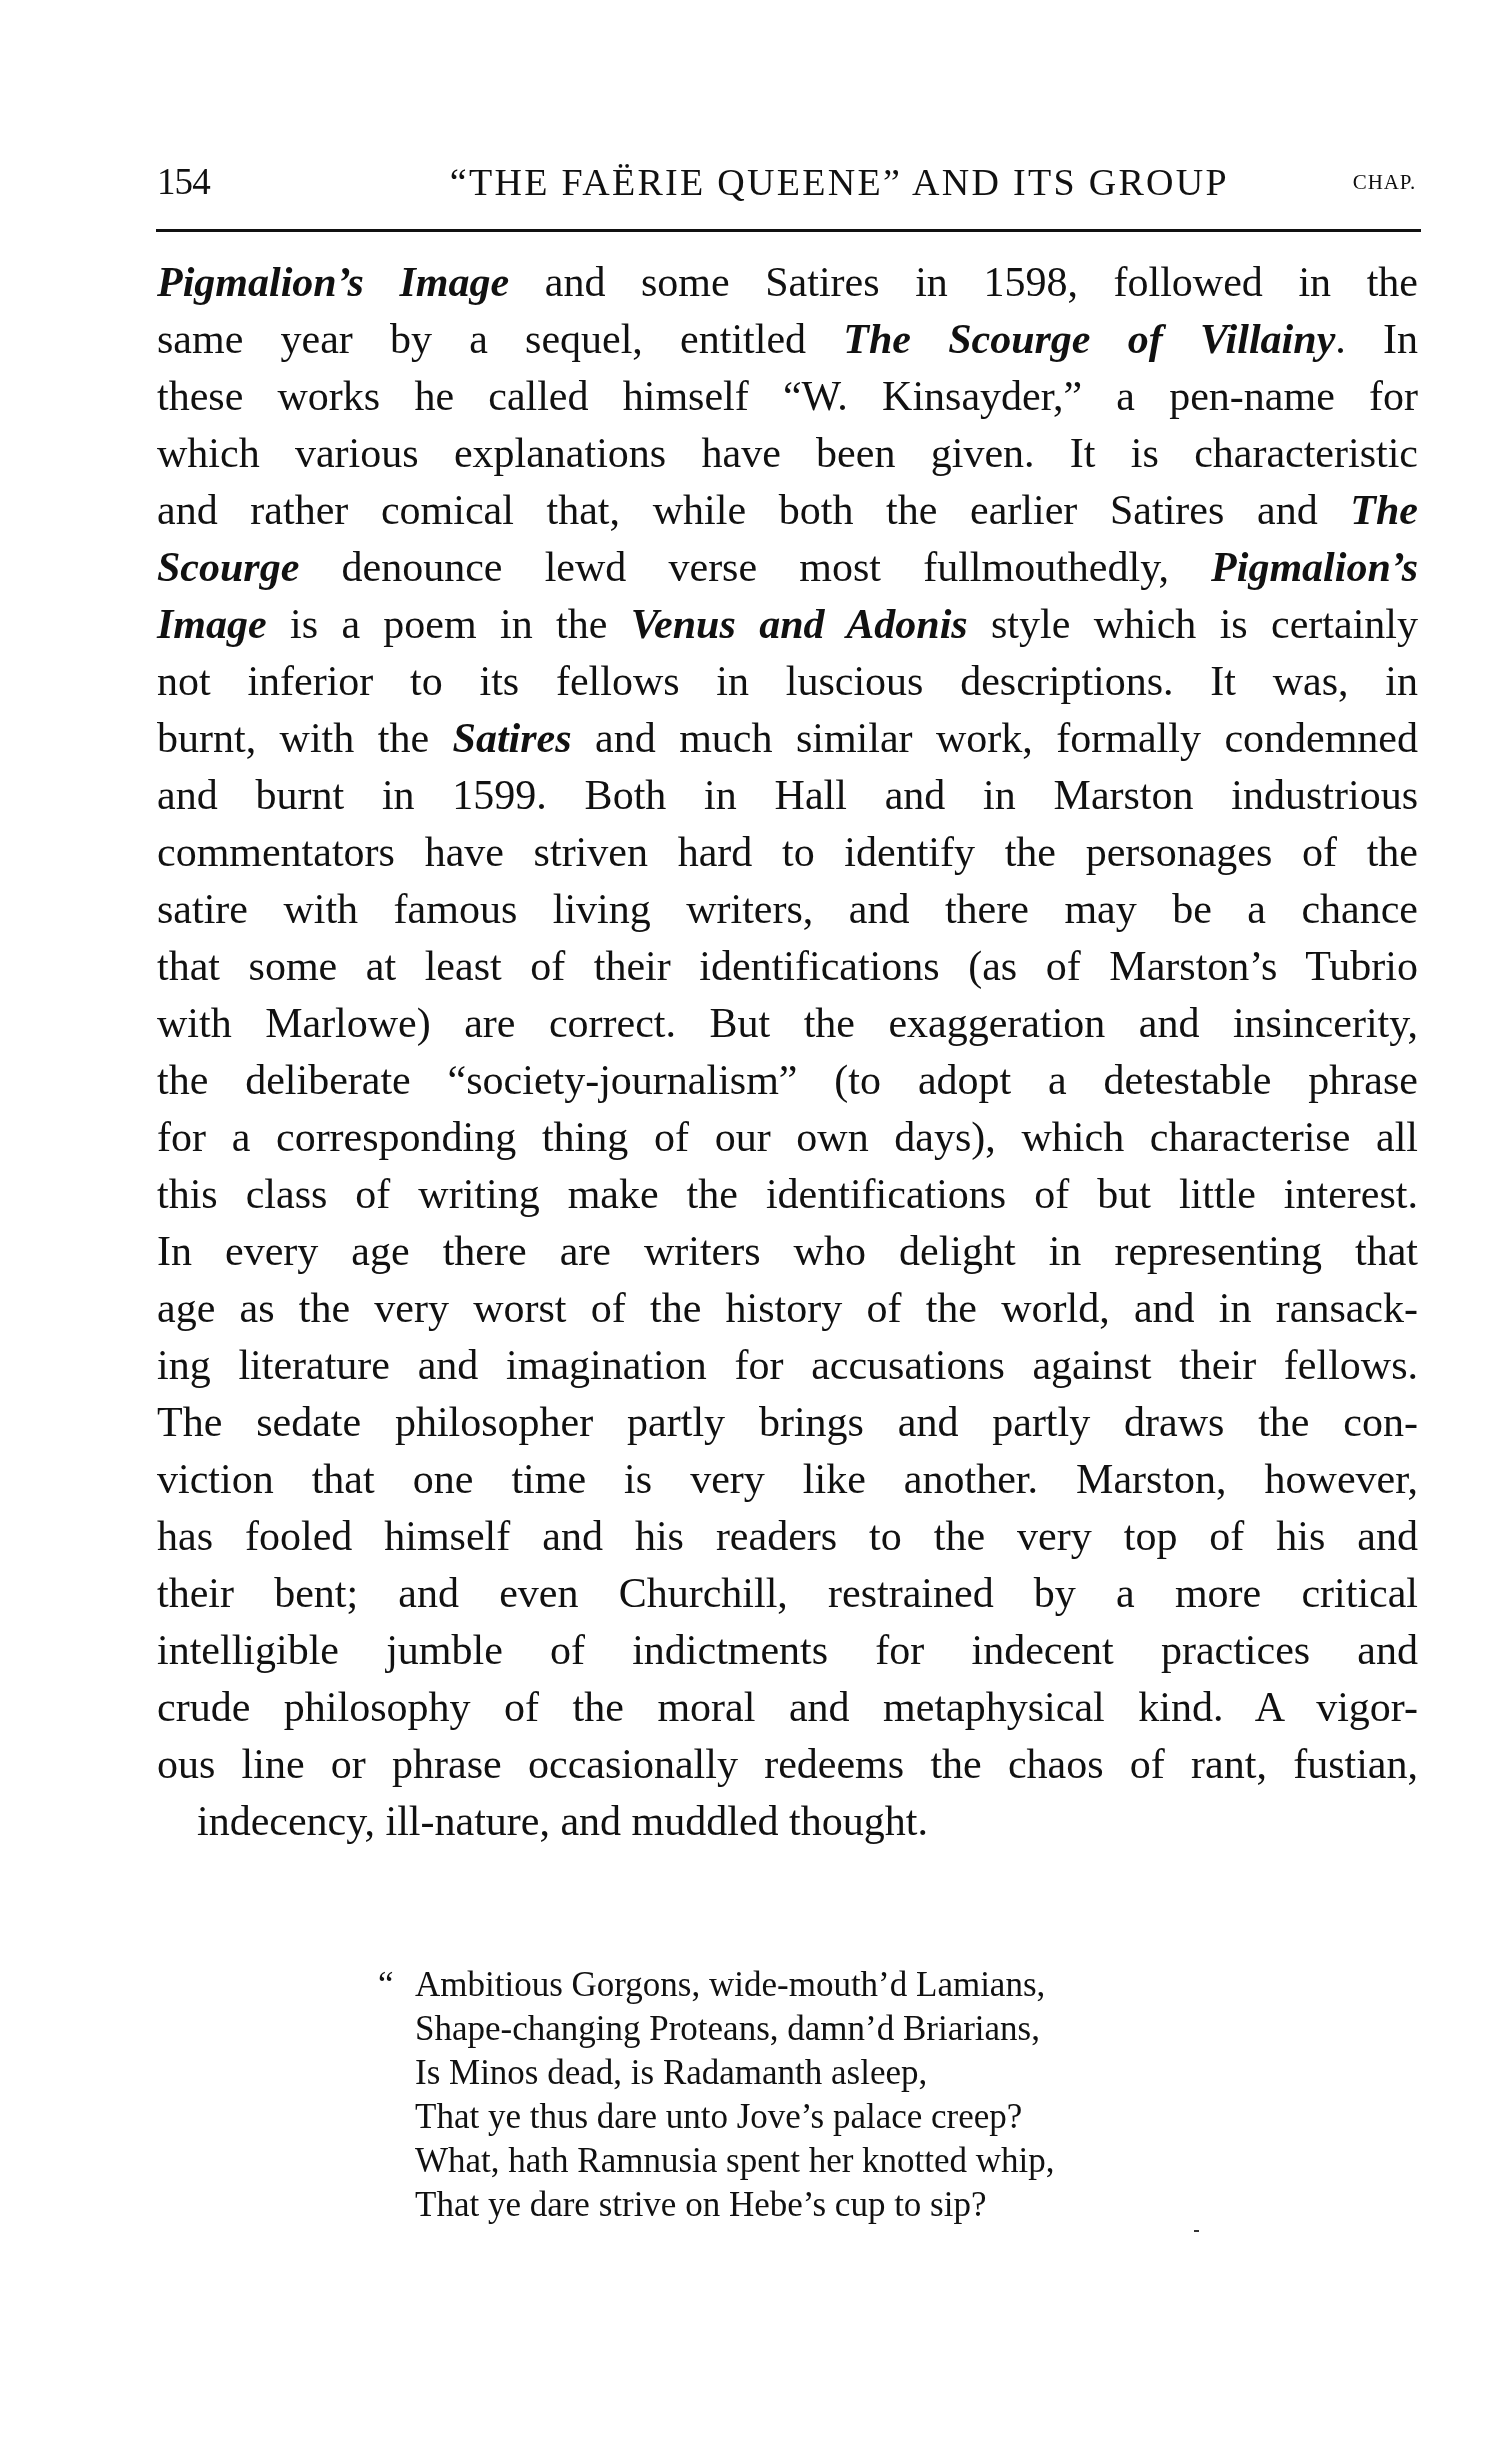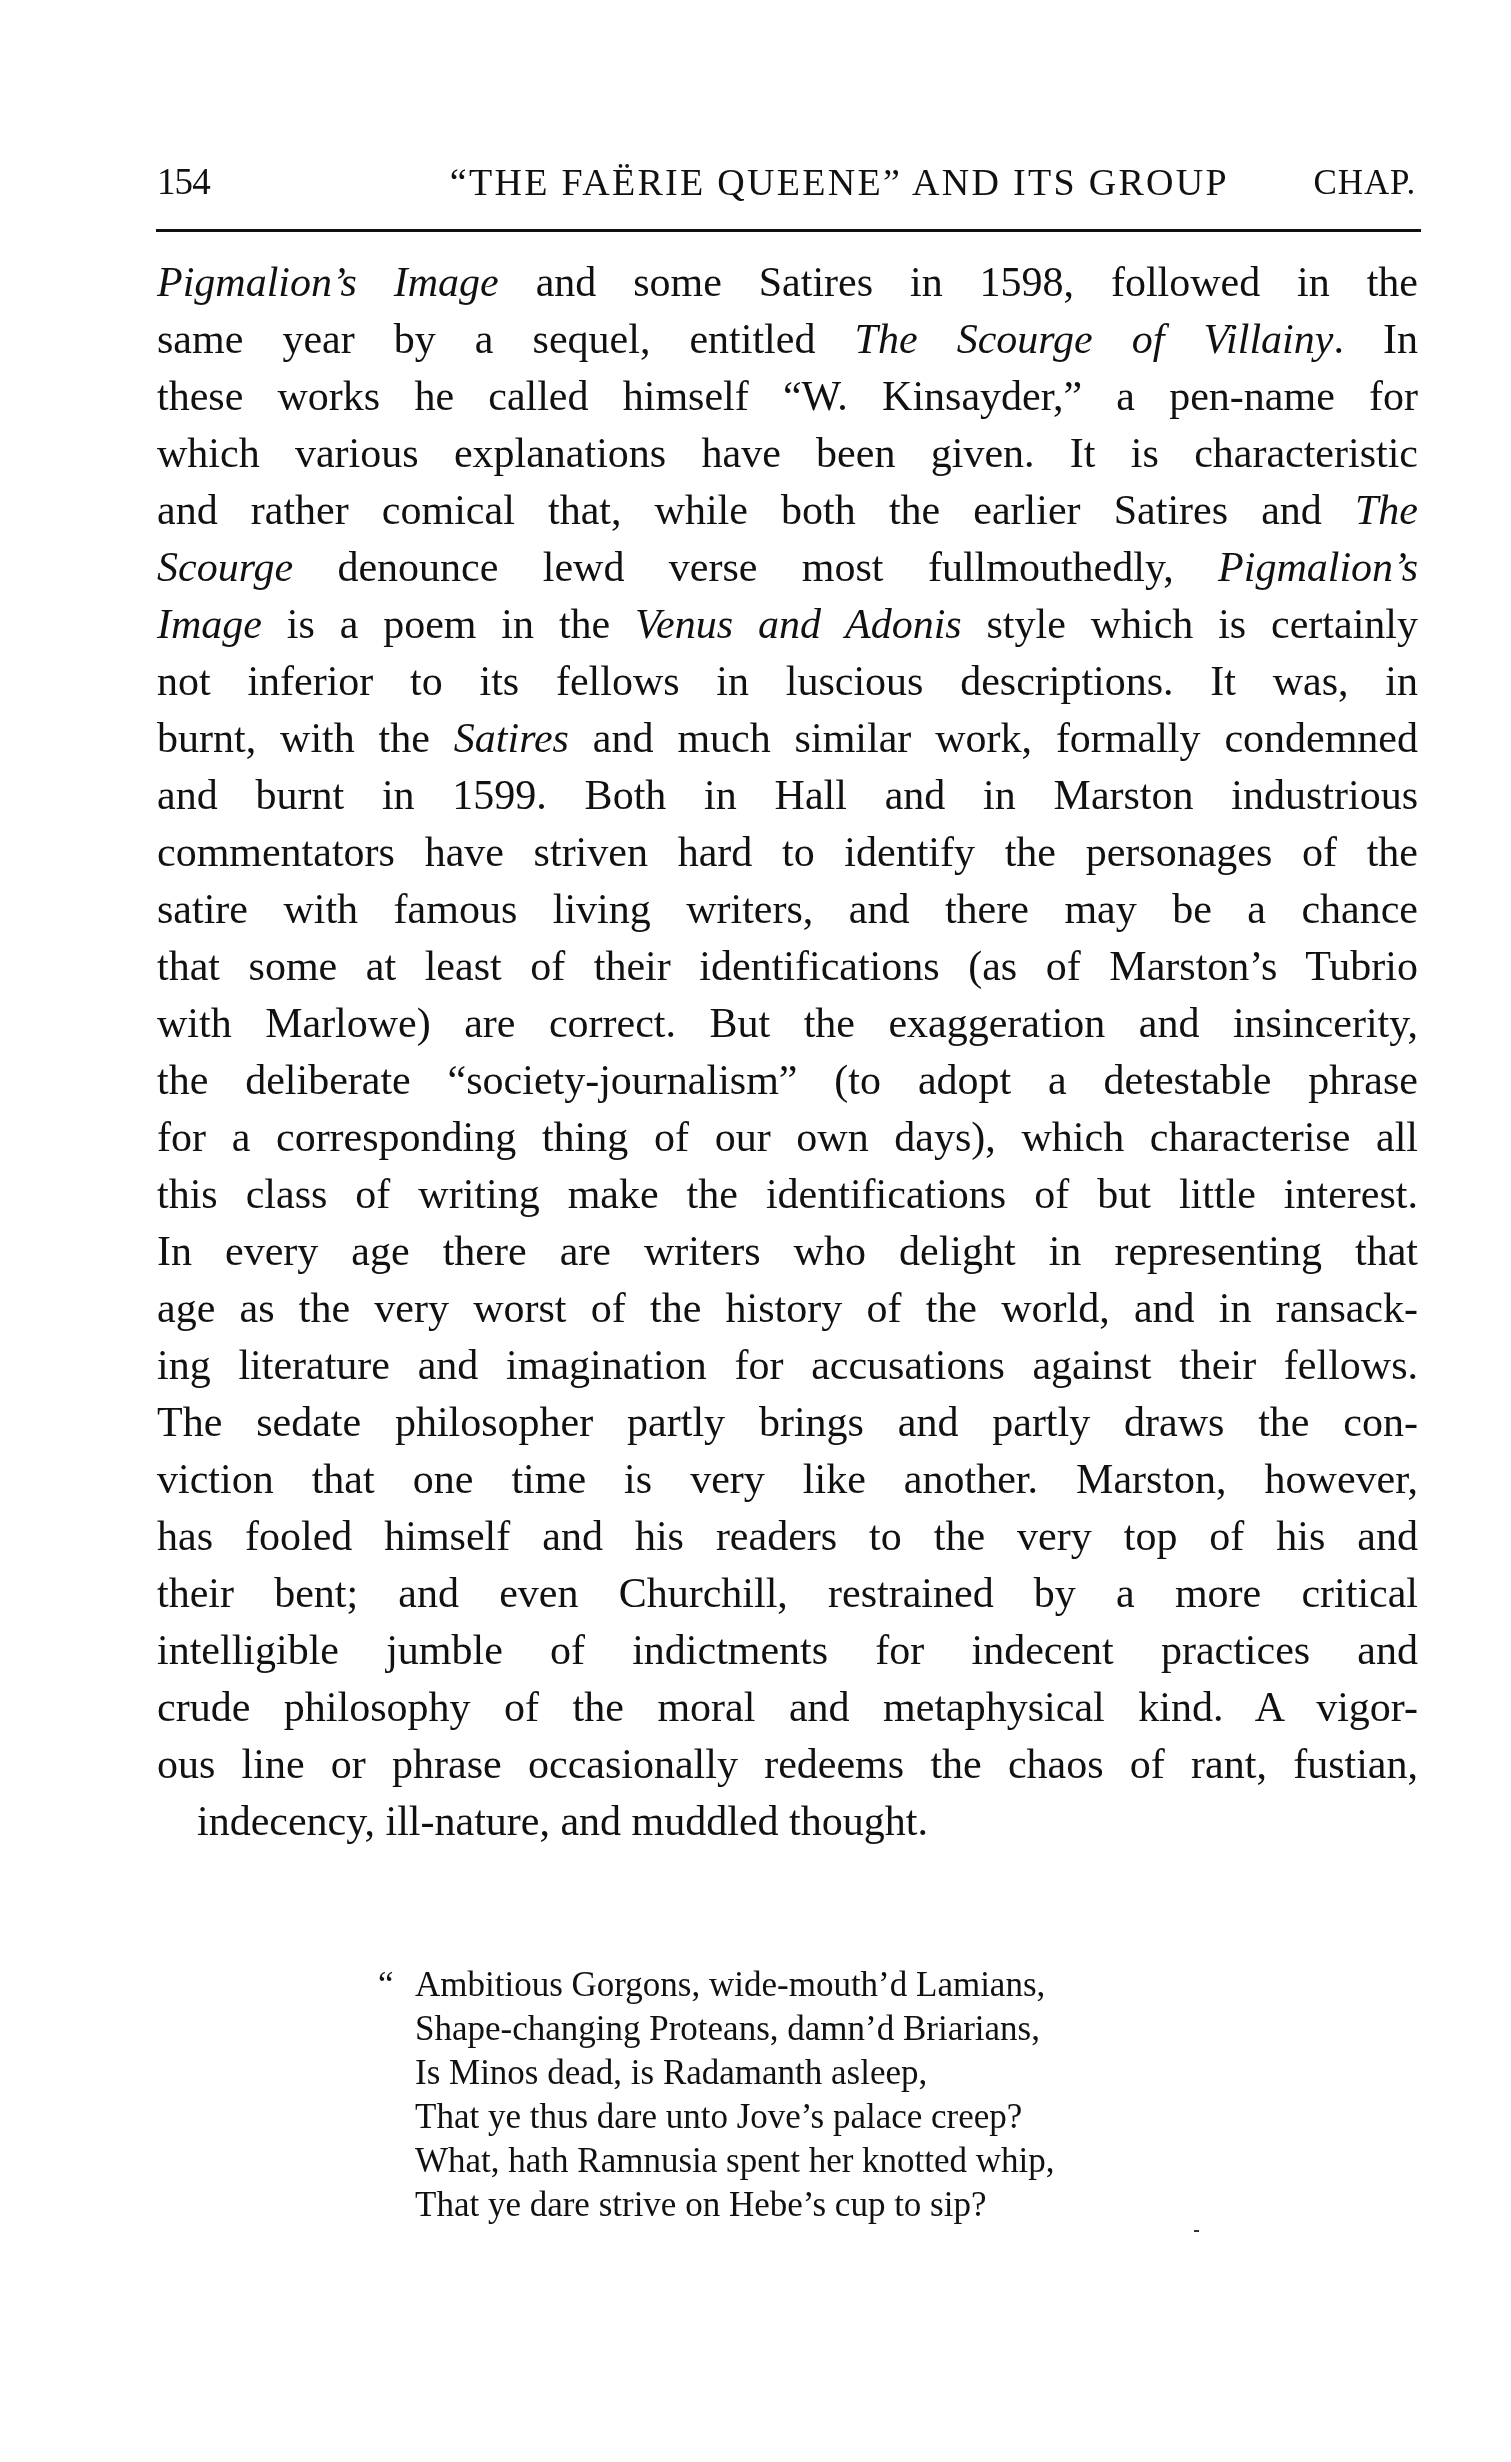--- a/index.html
+++ b/index.html
@@ -45,21 +45,21 @@
     width: 866px;
     top: 0;
     text-align: right;
     letter-spacing: 2.3px;
     white-space: nowrap;
   }
   .chapter-label {
     position: absolute;
     right: 1.8px;
     top: 6.4px;
-    font-size: 35px;
+    font-size: 21px;
     line-height: 27.5px;
     letter-spacing: 0.9px;
   }
   .header-rule {
     position: absolute;
     left: 156px;
     top: 229px;
     width: 1265px;
     height: 2.7px;
     background: #111111;
@@ -81,20 +81,21 @@
     text-align: justify;
     text-align-last: justify;
     overflow: visible;
   }
   .body-line.last {
     text-align-last: left;
     margin-left: 40px;
   }
   .body-line i {
     font-style: italic;
+    font-weight: bold;
   }
   
   .poem {
     position: absolute;
     left: 415px;
     top: 1963px;
     font-size: 35px;
     line-height: 44px;
   }
   .poem-line {

